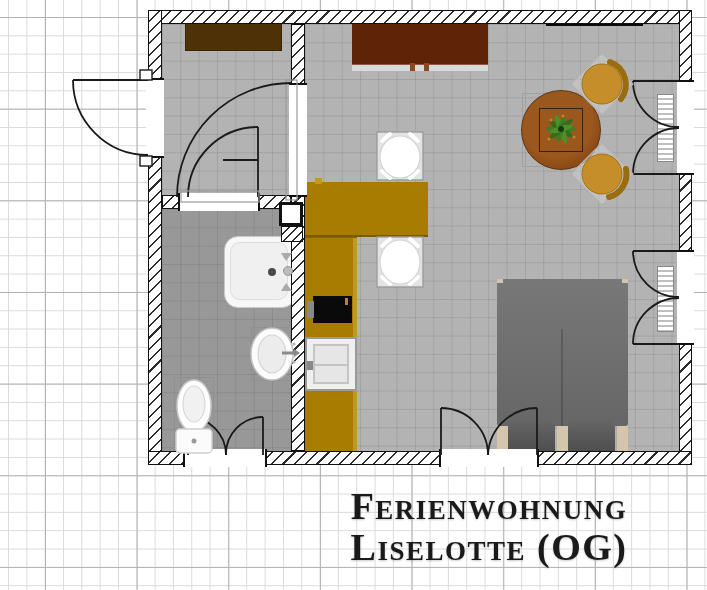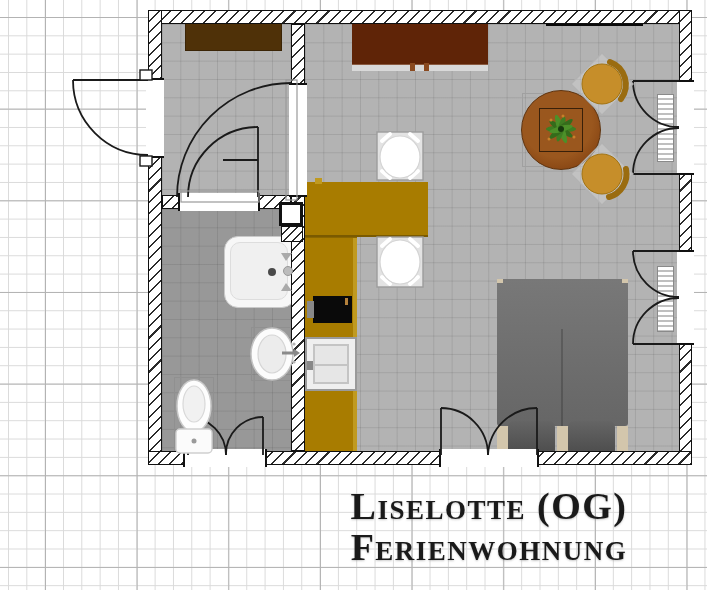--- a/index.html
+++ b/index.html
@@ -276,17 +276,17 @@
       <rect x="176" y="429" width="36" height="24" rx="4" fill="#fbfbfb" stroke="#cfcfcf" stroke-width="1.4"></rect>
       <circle cx="194" cy="441" r="2.5" fill="#9a9a9a"></circle>
     </g>
 
     <rect x="315" y="178" width="7" height="6" fill="#c09a20"></rect>
 
     <rect x="345" y="298" width="3" height="7" fill="#b5813c"></rect>
   </svg>
 
   <div class="title">
+    <div>Ferienwohnung</div>
     <div>Liselotte (OG)</div>
-    <div>Ferienwohnung</div>
   </div>
 
 </div>
 
 </body></html>

